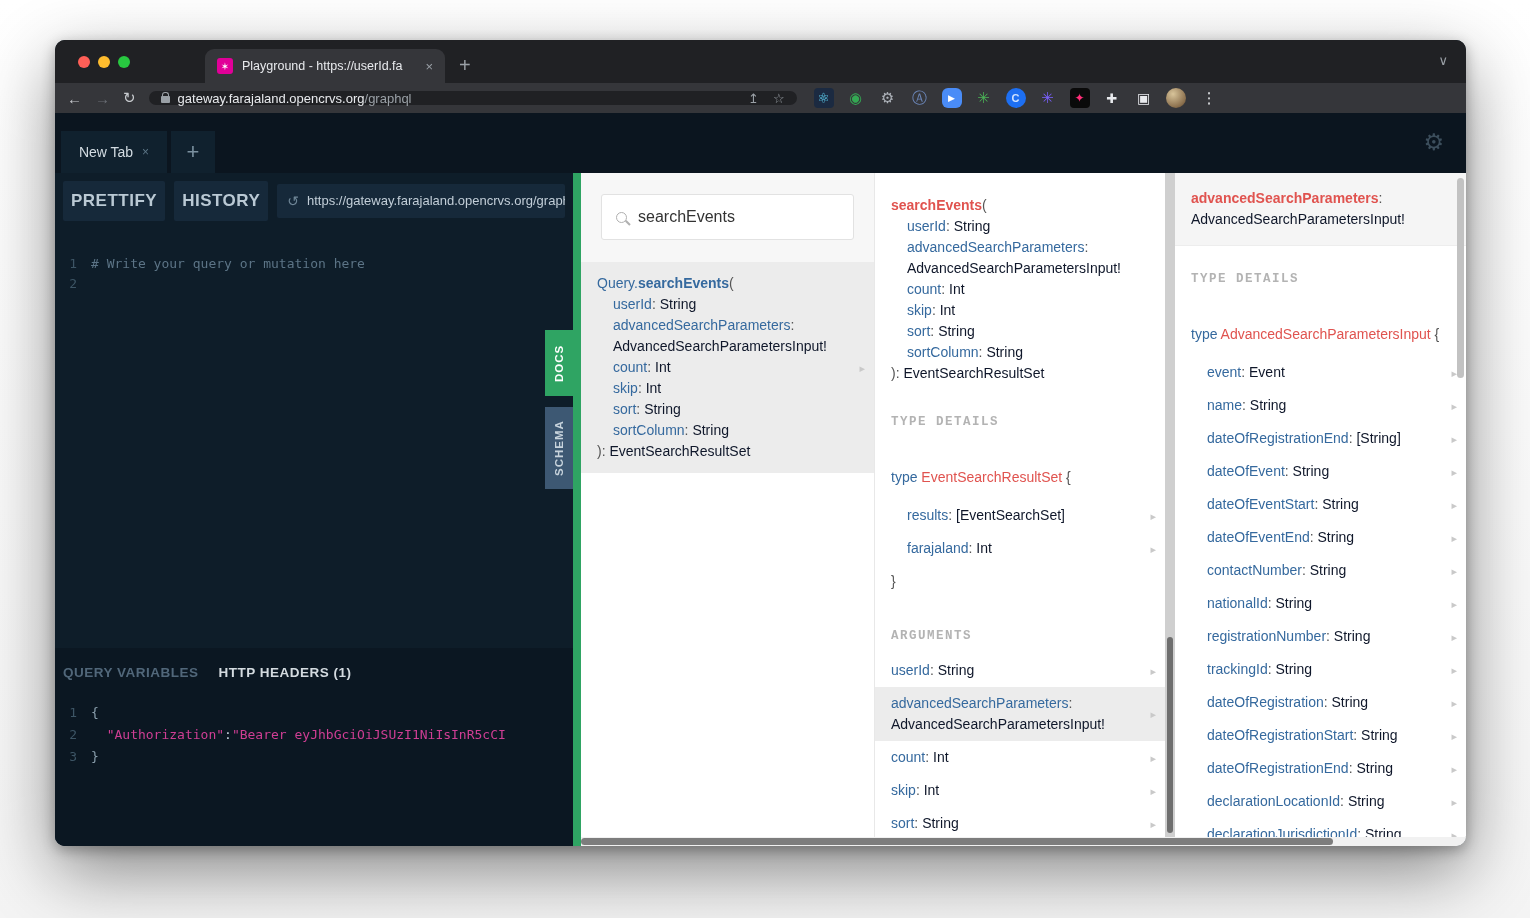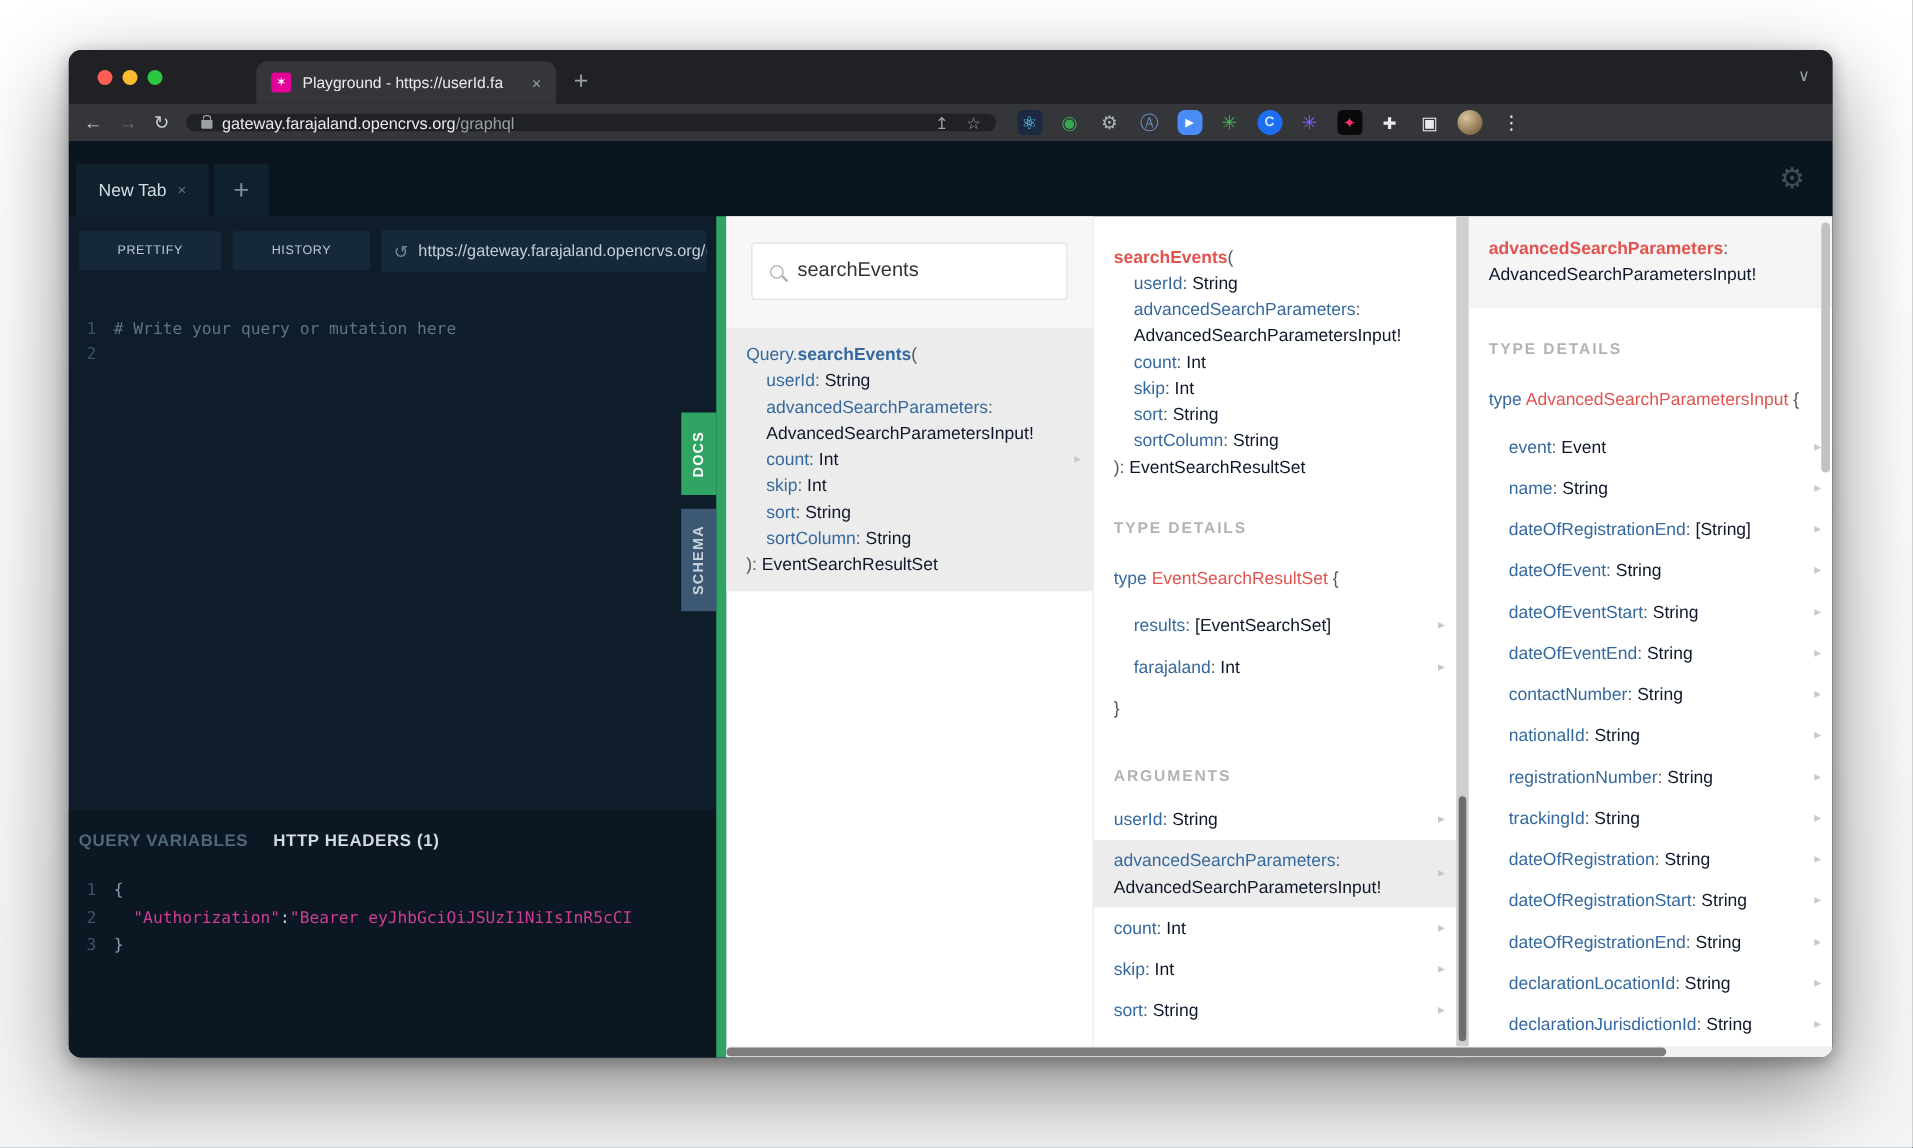--- a/index.html
+++ b/index.html
@@ -50,22 +50,22 @@
             display:flex; align-items:center; justify-content:center; gap:9px; color:#d3dce2; font-size:14px; }
   .pg-tab-close { color:#5c7586; font-size:12px; }
   .pg-add { position:absolute; left:116px; bottom:0; height:42px; width:44px; background:#10212e; color:#7a909f;
             font-size:22px; display:flex; align-items:center; justify-content:center; }
   .pg-gear { position:absolute; right:22px; top:16px; color:#3c4e5c; font-size:23px; }
 
   
   .pg-body { position:absolute; top:133px; bottom:0; left:0; right:0; display:flex; }
   .workspace { width:518px; background:#0e1d29; display:flex; flex-direction:column; }
   .ws-toolbar { height:55px; display:flex; align-items:center; padding:0 8px; gap:9px; }
-  .ws-btn { background:#16293a; color:#bac9d4; font-weight:400; font-size:10px; letter-spacing:.5px;
-            padding:10px 31px; border-radius:2px; }
+  .ws-btn { background:#16293a; color:#bac9d4; font-weight:700; font-size:17px; letter-spacing:.5px;
+            padding:10px 8px; border-radius:2px; }
   .endpoint { flex:1; background:#16293a; color:#c2ced8; font-size:13px; padding:9px 10px; display:flex;
               align-items:center; gap:8px; border-radius:2px; white-space:nowrap; overflow:hidden; }
   .endpoint .rl { color:#6e8596; font-size:14px; }
   .editor { flex:1; padding-top:26px; font-family:"DejaVu Sans Mono", monospace; font-size:13px; line-height:20px; }
   .cline { display:flex; }
   .ln { width:36px; text-align:right; padding-right:14px; color:#3d5565; flex:0 0 36px; }
   .ct-comment { color:#5c7486; white-space:pre; }
   .vars { height:198px; background:#0b1722; padding-top:17px; }
   .vars-tabs { display:flex; gap:20px; padding-left:8px; font-size:13.5px; font-weight:700; letter-spacing:.5px; }
   .vars-label { color:#51677a; } .headers-label { color:#d4dbe0; }
@@ -93,22 +93,22 @@
   .doc-item { position:relative; background:#ececec; padding:11px 24px 11px 16px; line-height:21px; }
   .blue { color:#35699e; } .blue-b { color:#35699e; font-weight:700; }
   .orange { color:#0f172a; } .red { color:#e0534f; font-weight:600; } .red-n { color:#e0534f; }
   .punc { color:#555; }
   .ind { padding-left:16px; }
   .arrow { color:#c9c9c9; font-size:11px; }
   .arrow-mid { position:absolute; right:9px; top:50%; transform:translateY(-50%); }
 
   .col2 { width:290px; padding-top:22px; }
   .sigwrap { padding:0 16px; line-height:21px; }
-  .heading { color:#b3b3b3; font-size:12.5px; font-weight:700; letter-spacing:1.5px; padding:0 16px; margin-top:31px; }
-  .type-line { padding:0 16px; margin-top:23px; line-height:21px; }
+  .heading { color:#b3b3b3; font-size:12.5px; font-weight:700; letter-spacing:1.5px; padding:0 16px; margin-top:31px;font-family:Liberation Mono, monospace; }
+  .type-line { padding:0 16px; margin-top:38px; line-height:21px; }
   .row { position:relative; padding:6px 26px 6px 32px; line-height:21px; margin-top:0; }
   .row.arg { padding-left:16px; }
   .row.selected { background:#ececec; }
   .rows { margin-top:11px; }
   .brace-line { padding:6px 16px; line-height:21px; }
 
   .scroll-col { width:10px; background:#cfcfcf; position:relative; }
   .scroll-col .vthumb { position:absolute; left:2px; right:2px; top:69%; height:29%; background:#6e6e6e; border-radius:3px; }
 
   .col3 { flex:1; position:relative; overflow:hidden; }

